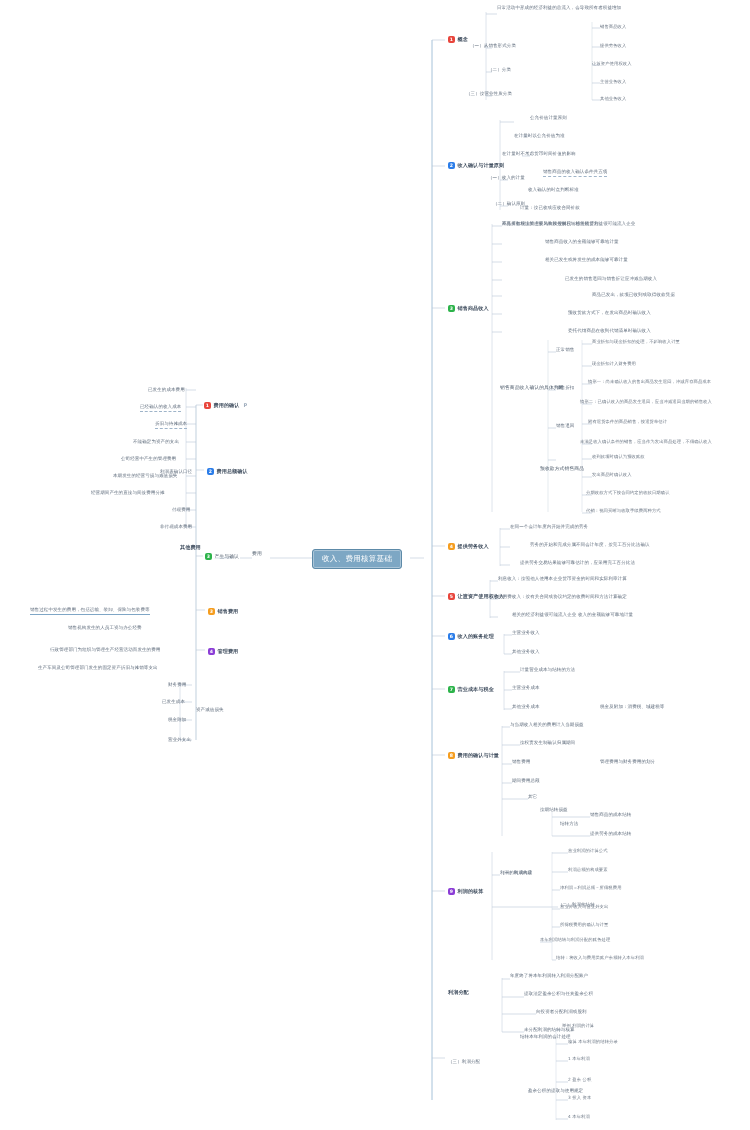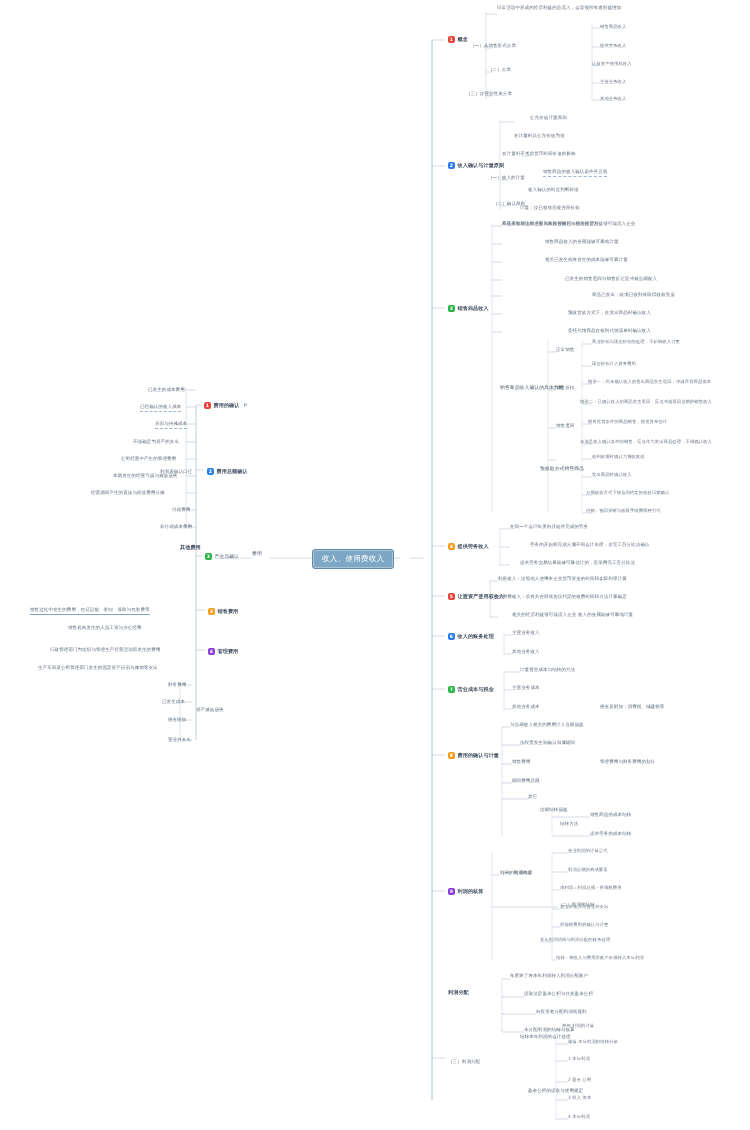--- a/index.html
+++ b/index.html
@@ -232,21 +232,21 @@
       <path d="M556,1028 L556,1120" stroke="#ccd7e1" stroke-width="0.5"></path>
       <path d="M556,1030 L562,1030"></path>
       <path d="M556,1044 L568,1044"></path>
       <path d="M556,1061 L568,1061"></path>
       <path d="M556,1082 L568,1082"></path>
       <path d="M556,1100 L568,1100"></path>
       <path d="M556,1119 L568,1119"></path>
     </g>
   </svg>
 
-  <div class="root-node" id="root-node" style="left: 312px; top: 549px; background: rgb(125, 167, 196); border-color: rgb(93, 138, 168); color: rgb(255, 255, 255);">收入、使用费收入</div>
+  <div class="root-node" id="root-node" style="left: 312px; top: 549px; background: rgb(125, 167, 196); border-color: rgb(93, 138, 168); color: rgb(255, 255, 255);">收入、费用核算基础</div>
 
   <div id="nodes-layer">
       <div class="node r lvl2" style="left: 252px; top: 551px;"><span class="txt">费用</span></div>
       <div class="node r lvl2" style="left: 205px; top: 553px;"><span class="badge" style="background: rgb(44, 179, 74);">3</span><span class="txt">产生与确认</span></div>
       <div class="node r lvl1" style="left: 204px; top: 402px;"><span class="badge" style="background: rgb(232, 69, 60);">1</span><span class="txt">费用的确认</span><span class="txt" style="margin-left: 4px; color: rgb(159, 173, 189);">P</span></div>
       <div class="node l lvl3" style="left: 148px; top: 388px;"><span class="txt">已发生的成本费用</span></div>
       <div class="node l lvl3" style="left: 140px; top: 405px;"><span class="txt u-dash">已经确认的收入成本</span></div>
       <div class="node l lvl3" style="left: 155px; top: 422px;"><span class="txt u-dash">折旧与待摊成本</span></div>
       <div class="node l lvl3" style="left: 133px; top: 440px;"><span class="txt">不能确定为资产的支出</span></div>
       <div class="node l lvl3" style="left: 121px; top: 457px;"><span class="txt">公司经营中产生的管理费用</span></div>

